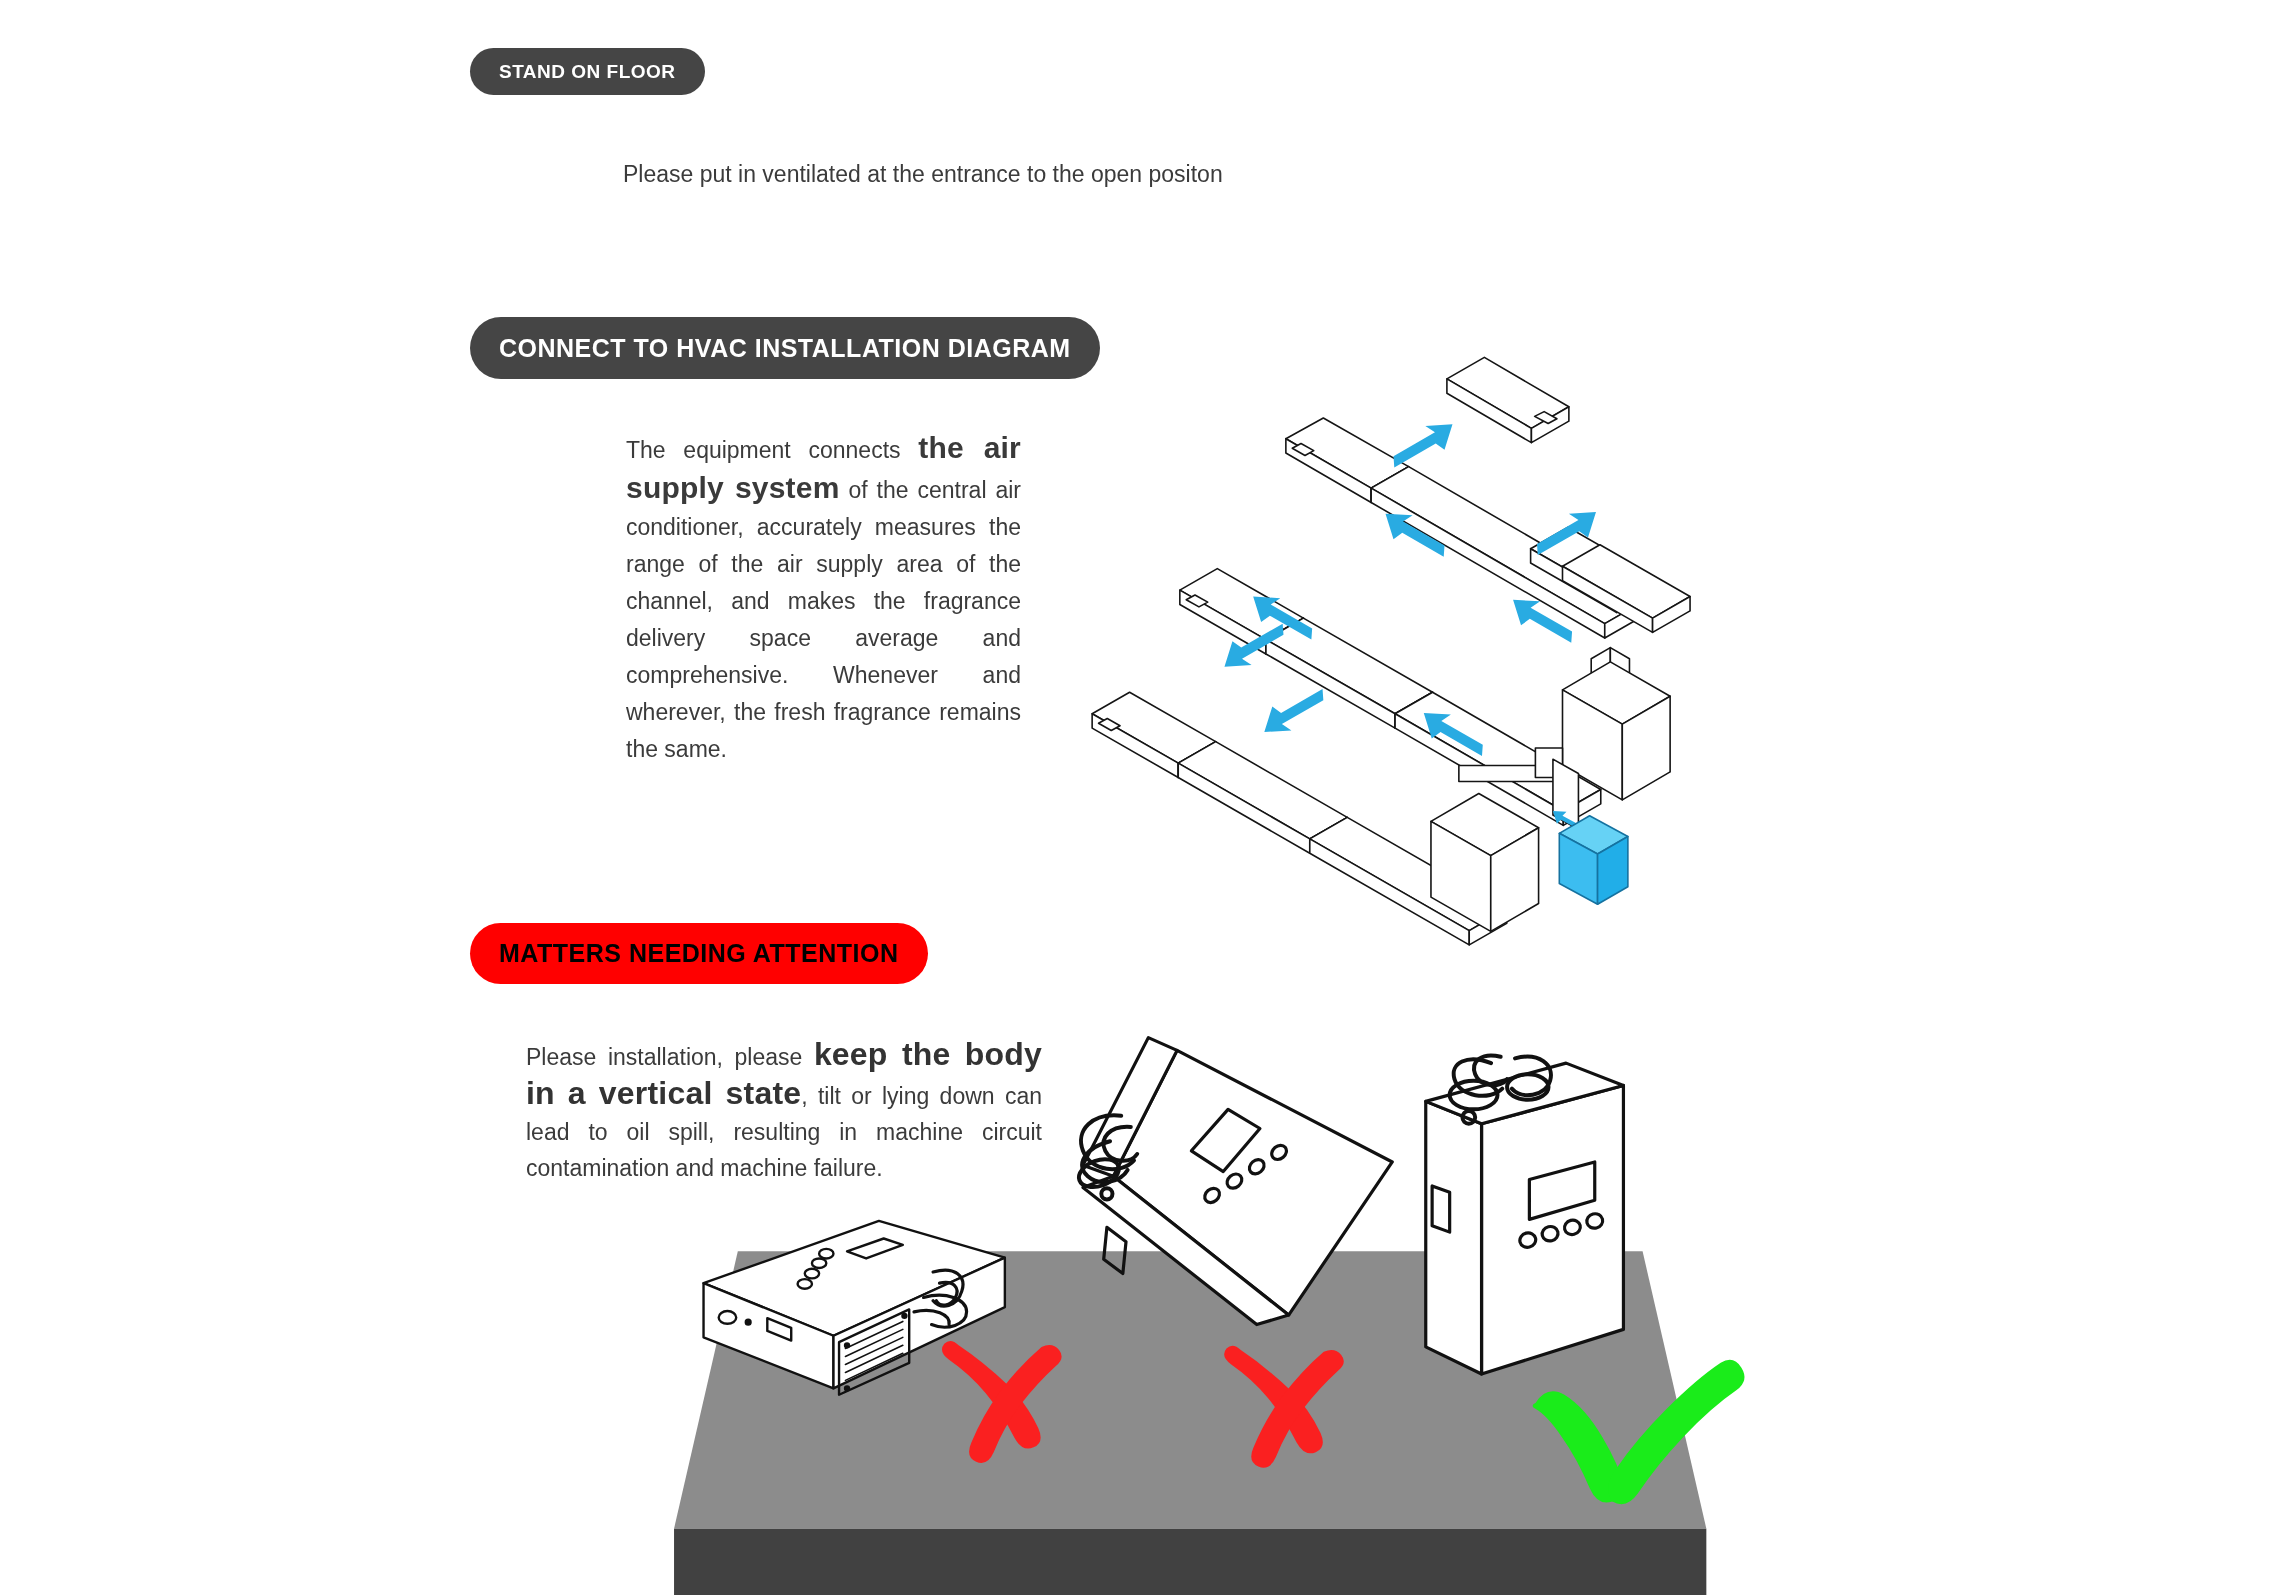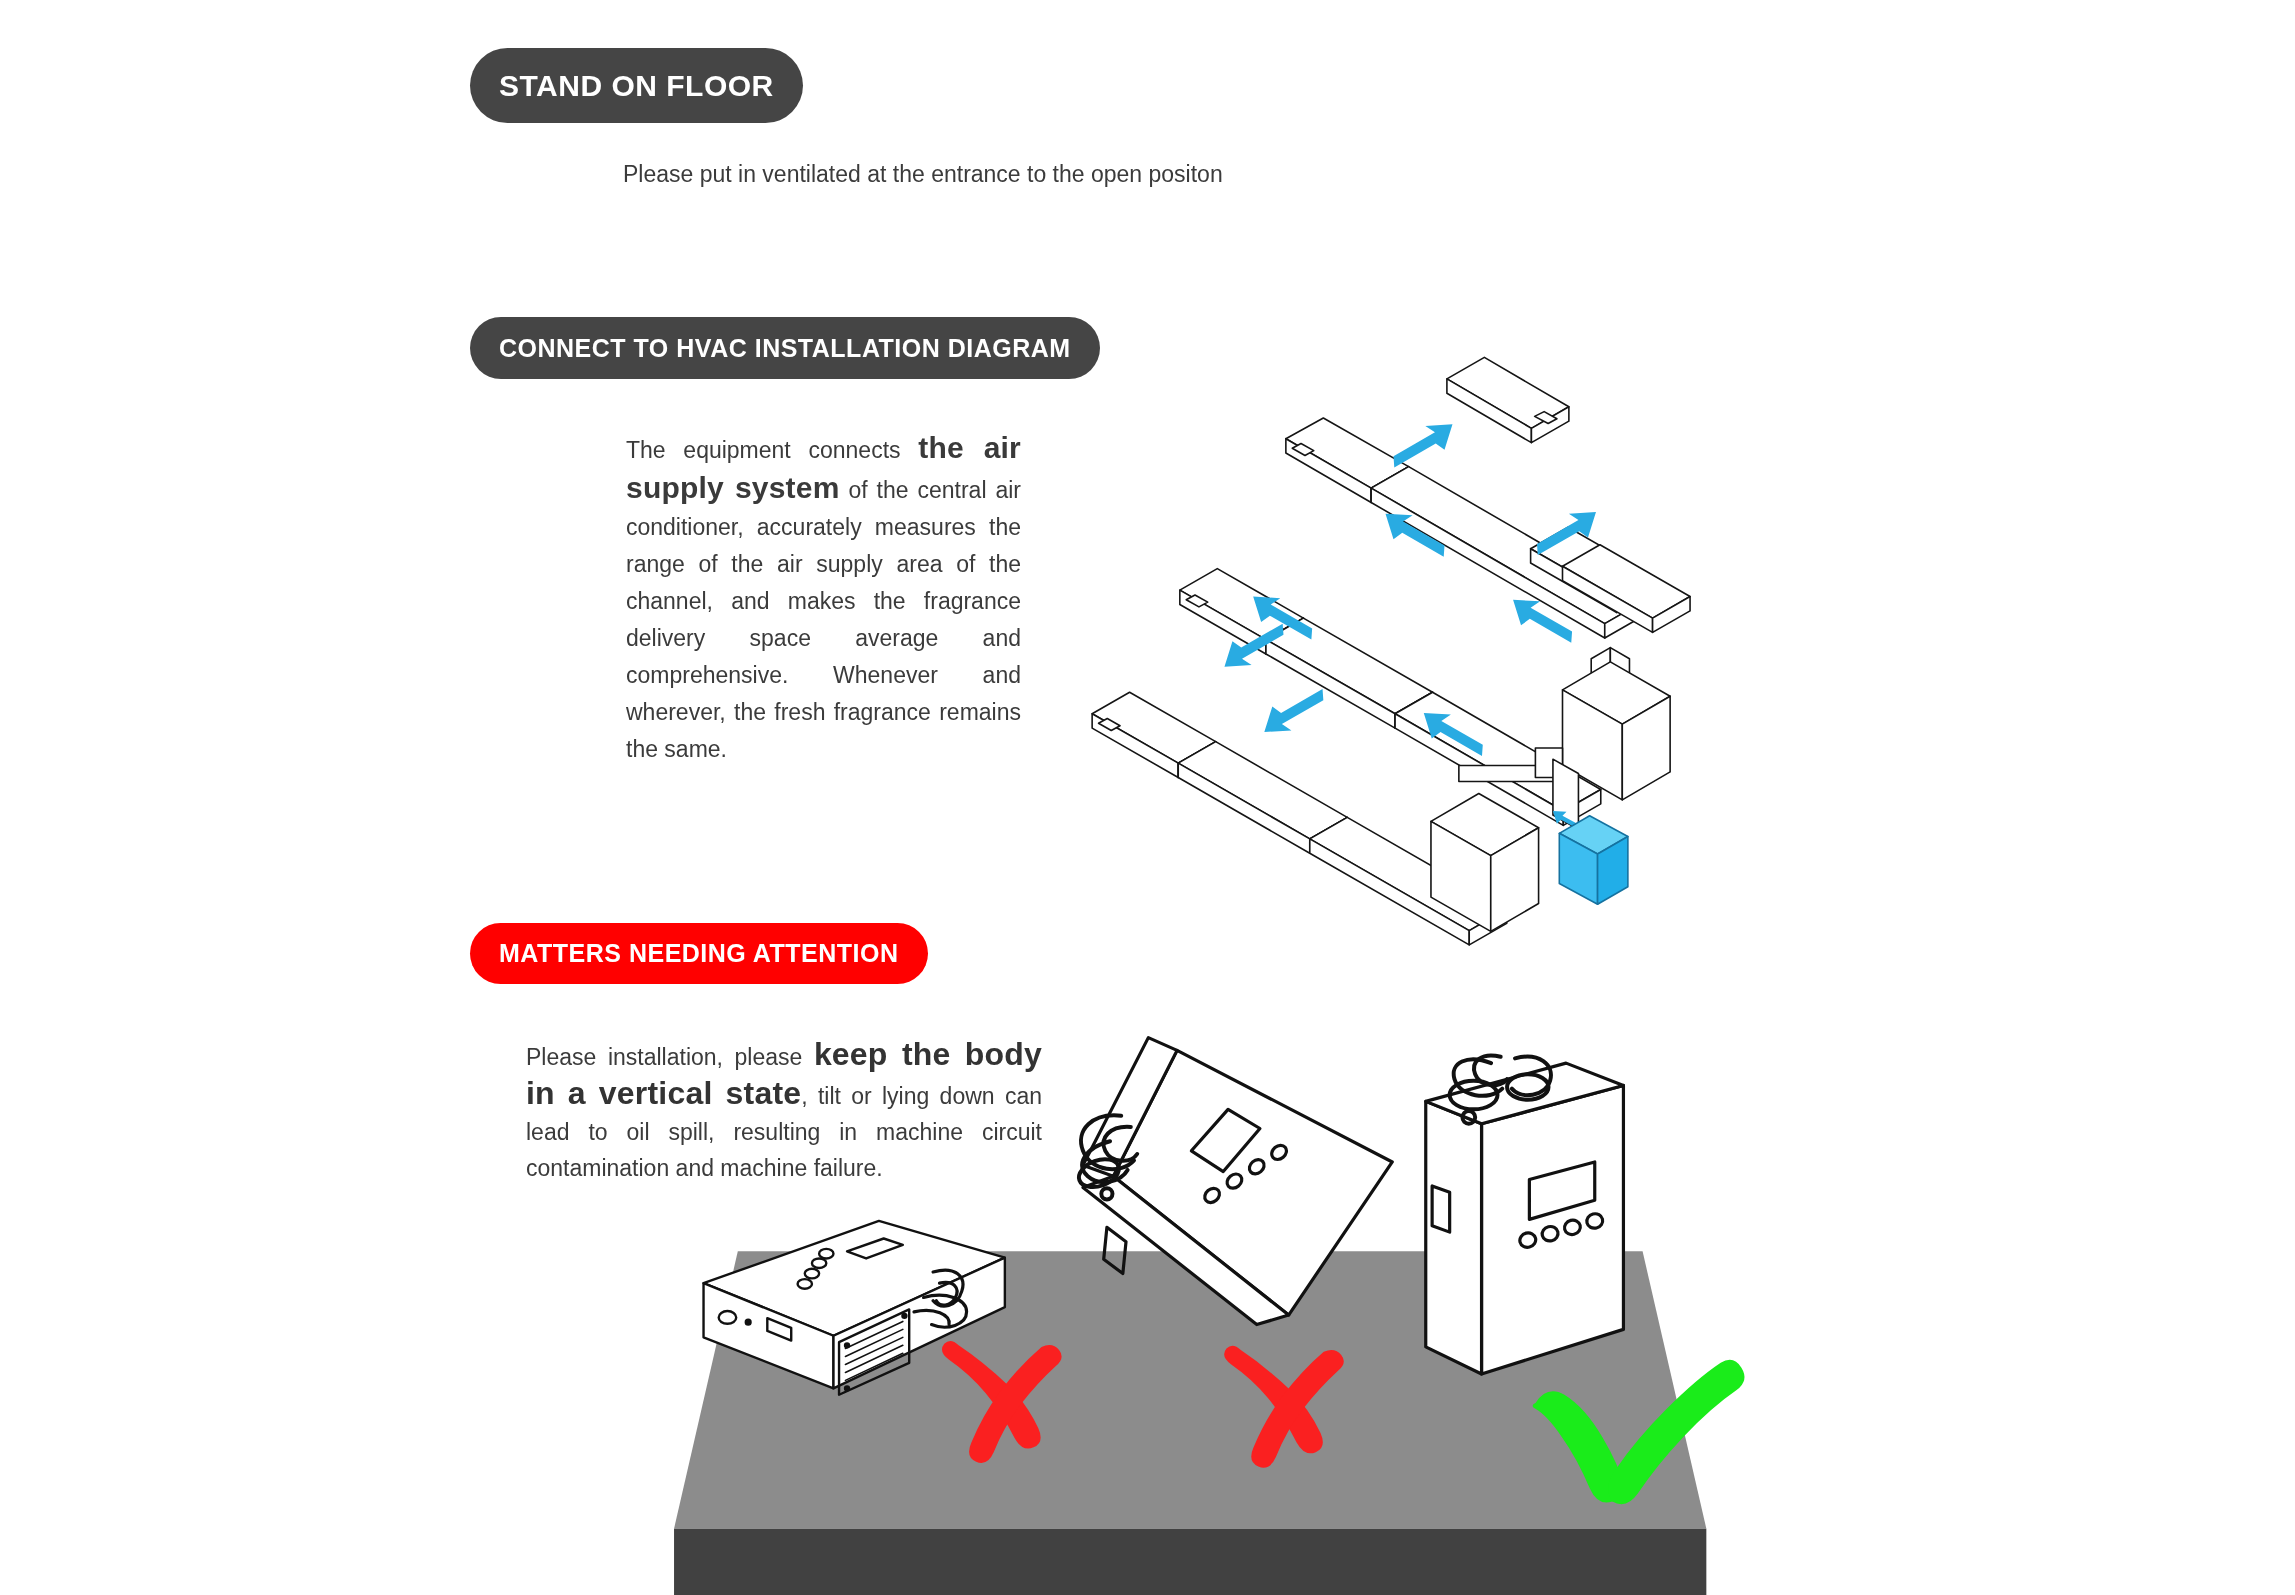--- a/index.html
+++ b/index.html
@@ -20,23 +20,23 @@
     display:inline-flex;
     align-items:center;
     box-sizing:border-box;
     border-radius:796px;
     font-weight:700;
     letter-spacing:0.5px;
     white-space:nowrap;
     font-family:"Liberation Sans", sans-serif;
   }
   .badge-dark{background:#454545;color:#ffffff;}
-  .badge-red{background:#ff0000;color:#ffffff;}
-
-  #badge-stand{left:470px;top:48px;height:75px;padding:0 29px;font-size:30px;}
+  .badge-red{background:#ff0000;color:#000000;}
+
+  #badge-stand{left:470px;top:48px;height:47px;padding:0 29px;font-size:19px;}
   #badge-hvac{left:470px;top:317px;height:62px;padding:12px 29px;font-size:25px;}
   #badge-attention{left:470px;top:923px;height:61px;padding:0 29px;font-size:25px;}
 
   
   .body-text{
     position:absolute;
     color:#3b3b3b;
     font-family:"Liberation Sans", sans-serif;
   }
 

